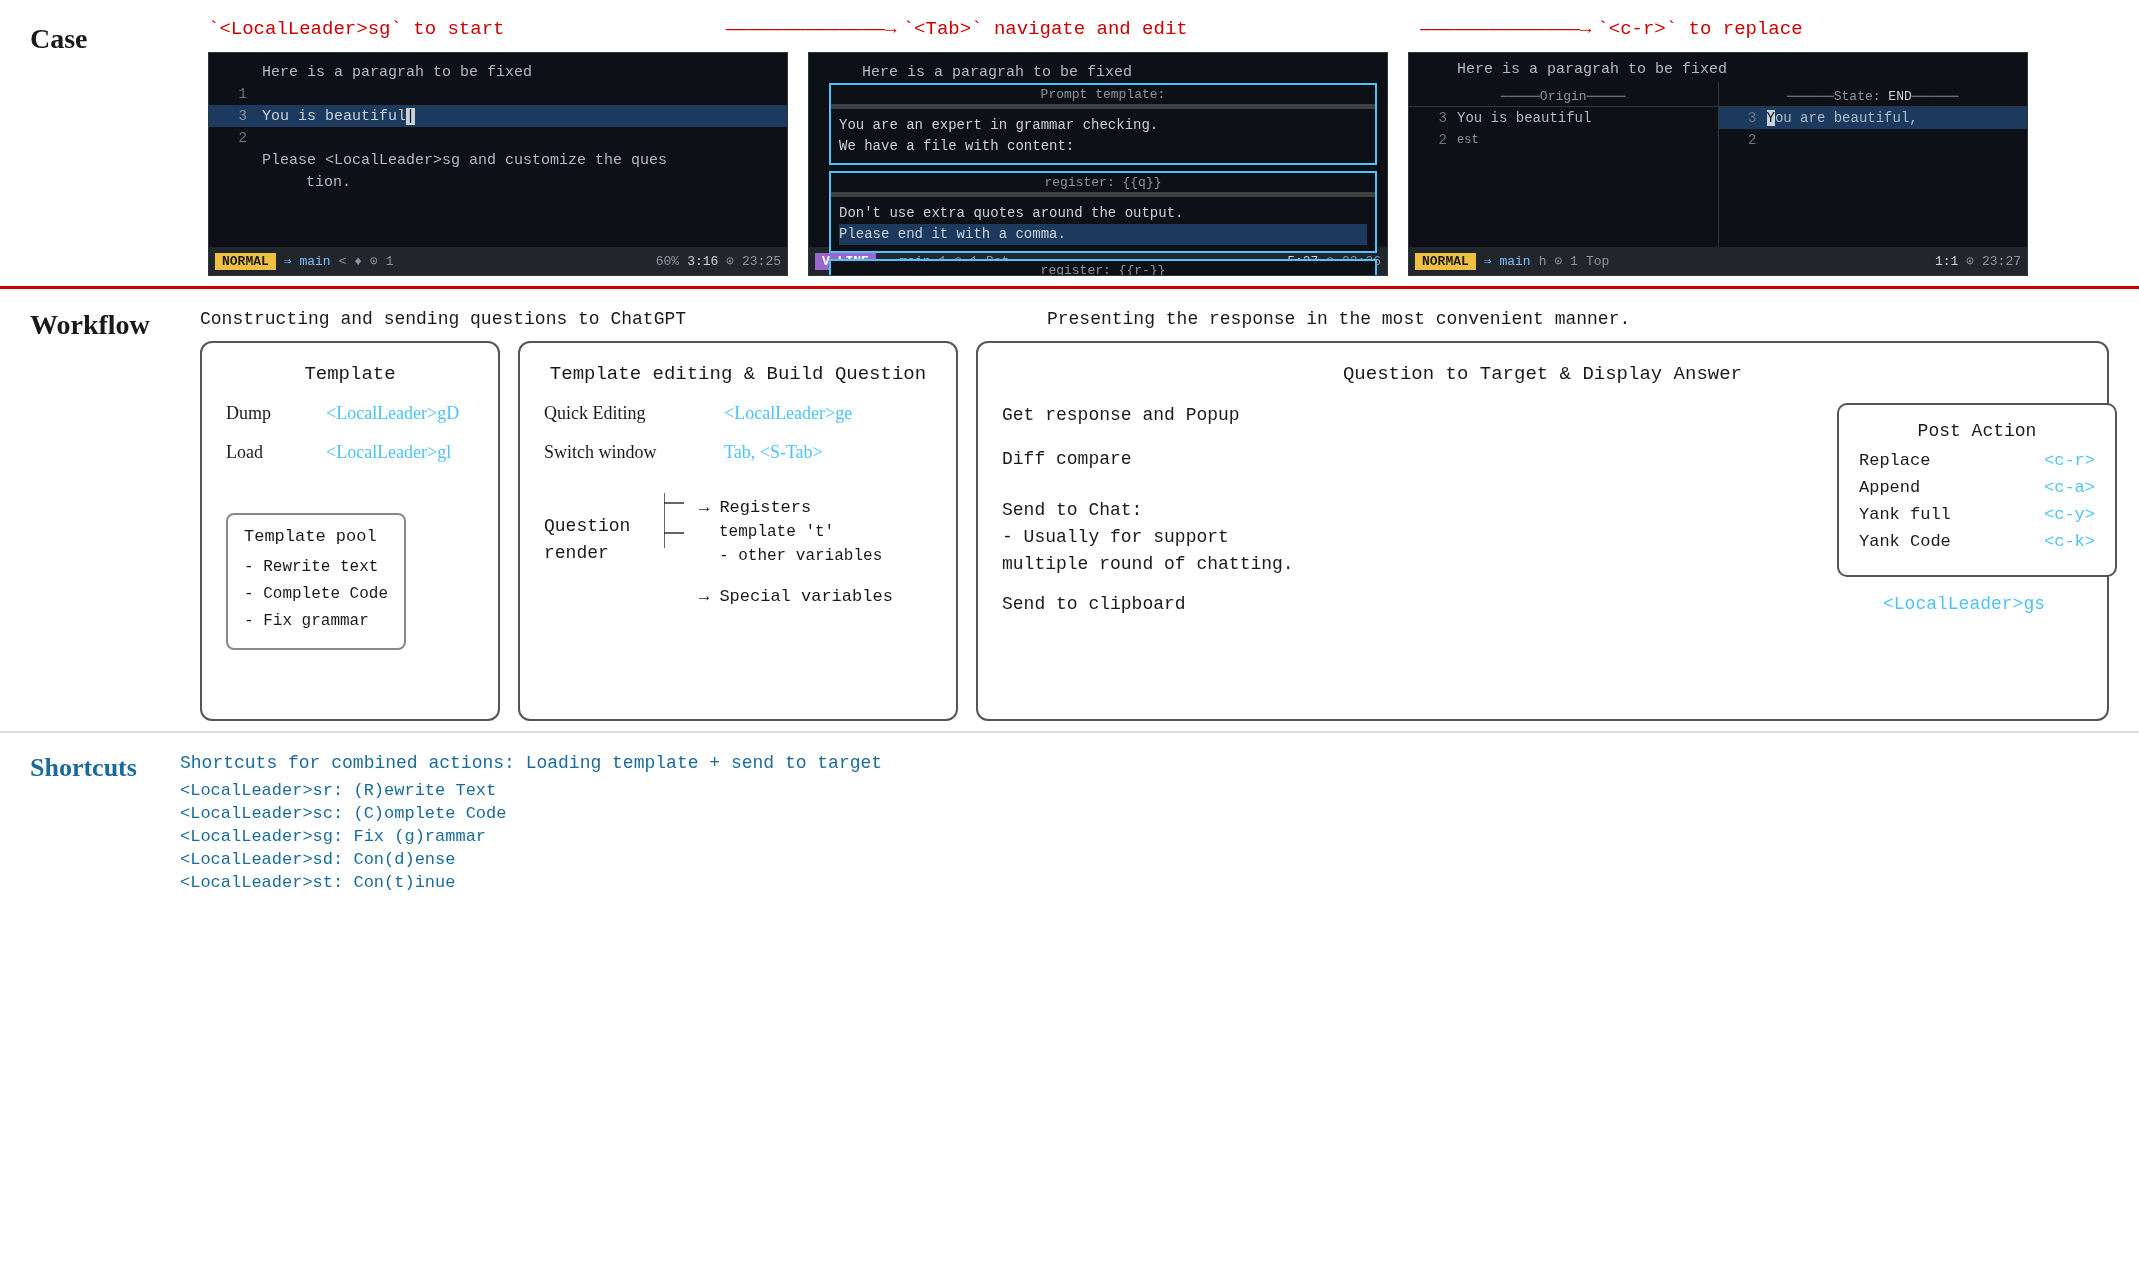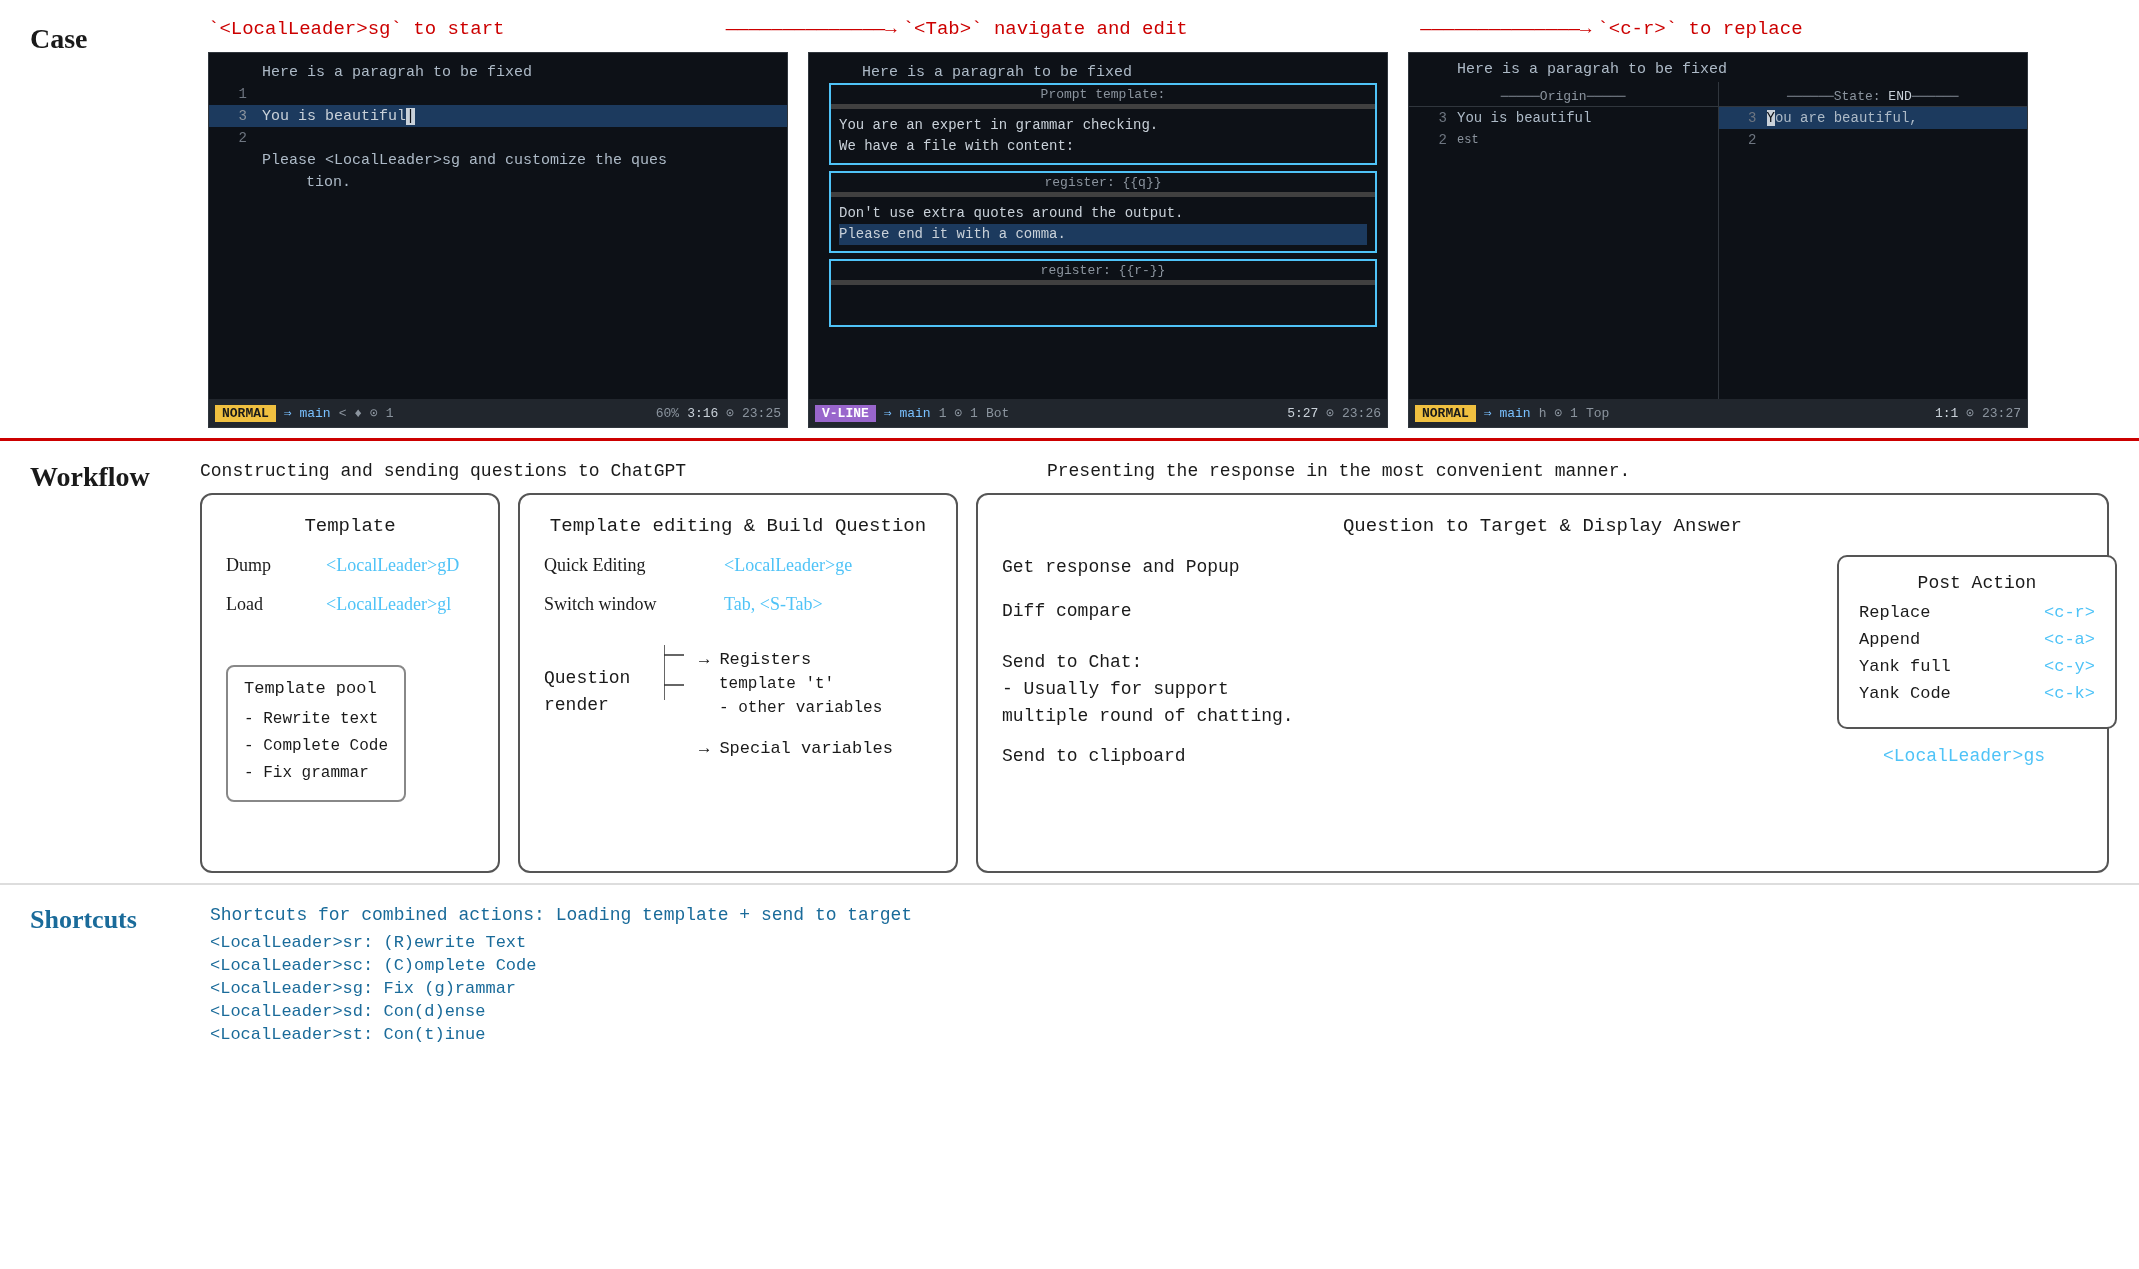--- a/index.html
+++ b/index.html
@@ -22,21 +22,21 @@
       align-items: flex-start;
       padding-top: 5px;
     }
 
     
     .terminal {
       background: #0d1117;
       color: #c9d1d9;
       border: 1px solid #30363d;
       width: 580px;
-      height: 376px;
+      height: 224px;
       display: flex;
       flex-direction: column;
       font-family: 'Courier New', monospace;
       font-size: 15px;
       position: relative;
       overflow: hidden;
     }
     .terminal-body {
       flex: 1;
       padding: 8px 0;
@@ -234,21 +234,20 @@
       color: #4fc3f7;
     }
 
     
     .shortcuts-section {
       padding: 20px 30px 20px 30px;
       border-top: 2px solid #ddd;
     }
     .shortcuts-row {
       display: flex;
-      gap: 30px;
     }
     .shortcuts-label {
       font-family: Georgia, serif;
       font-size: 26px;
       font-weight: bold;
       color: #1a6b9a;
       width: 150px;
       flex-shrink: 0;
     }
     .shortcuts-content {

